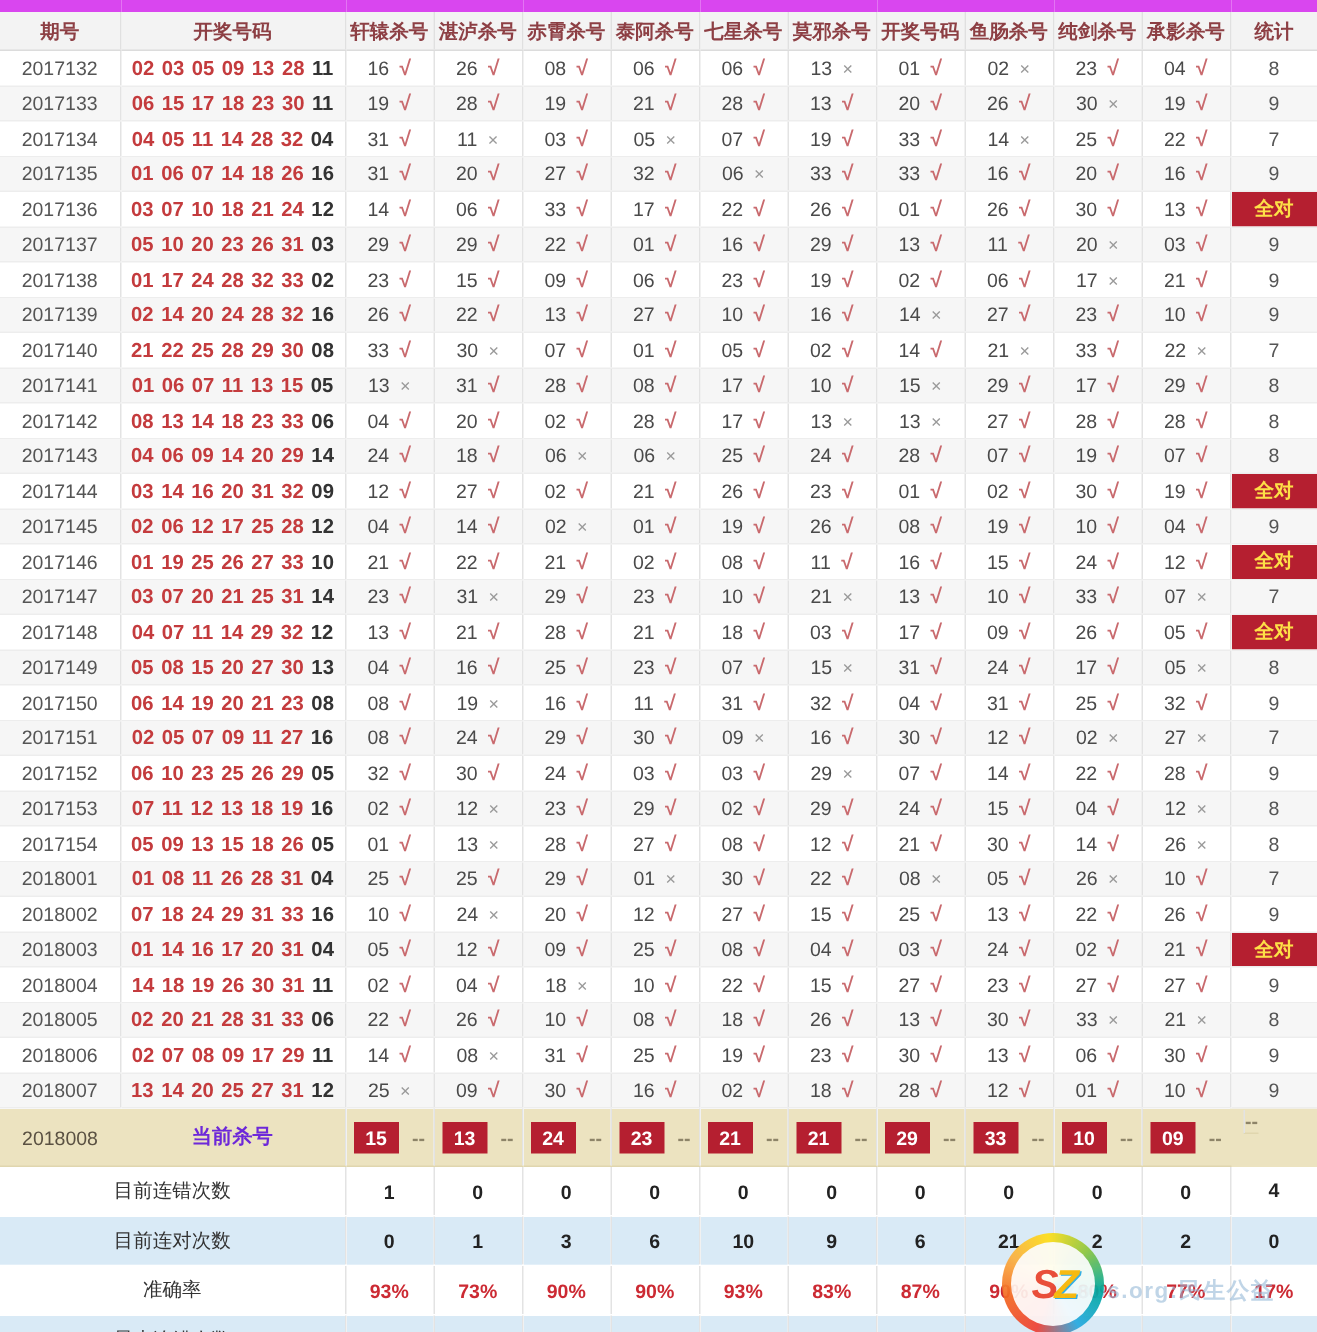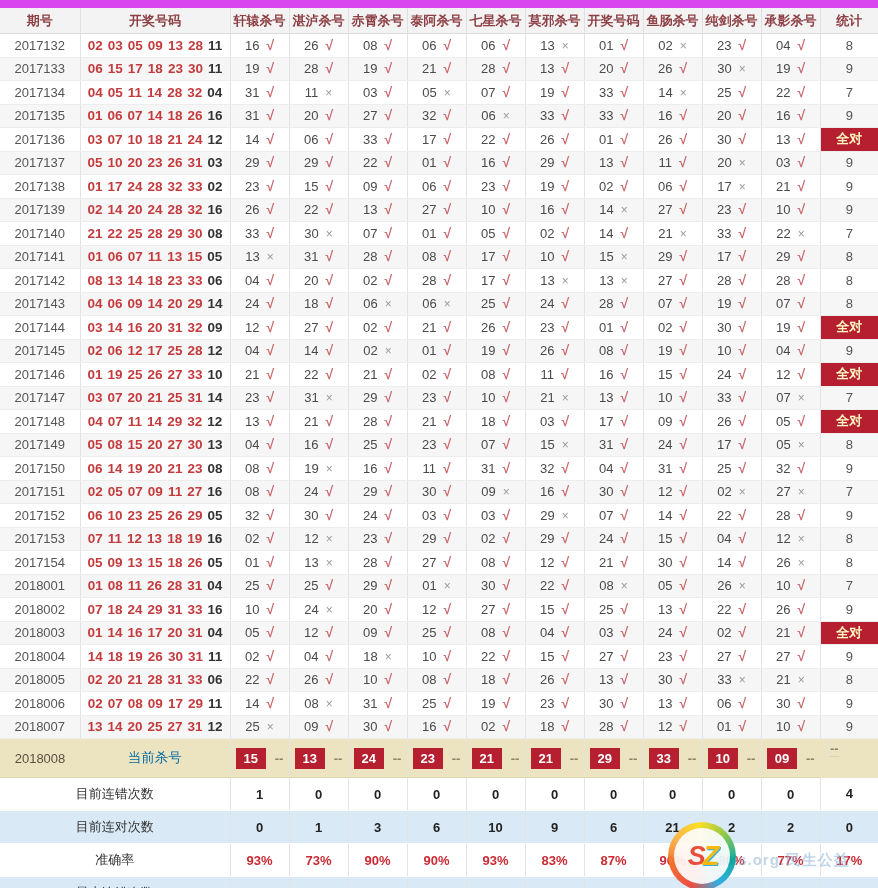--- a/index.html
+++ b/index.html
@@ -25,27 +25,27 @@
   td.vl{border-left:1px solid #e3e3e3;}
   .period{color:#484848;font-size:13px;}
   .wnums span{display:inline-block;margin:0 2.5px;font-weight:bold;font-size:13.5px;}
   .wnums .r{color:#c43b3d;}
   .wnums .b{color:#333;}
   .kn{color:#4a4a4a;font-size:13px;display:inline-block;}
   .mk{display:inline-block;margin-left:7px;font-size:14px;line-height:1;}
   .mk.ok{color:#c96a6e;font-weight:bold;}
   .mk.bad{color:#9a9a9a;font-size:12px;}
   td.stat{color:#555;font-size:13px;}
-  td.stat.fullhit{background:#b51f30;color:#fef9c3;font-weight:bold;font-size:13px;}
+  td.stat.fullhit{background:#b51f30;color:#fde047;font-weight:bold;font-size:13px;}
 
   
   tr.current{height:39px;background:#ece3c0;}
   tr.current td{border-bottom:1px solid #e0d6ae;font-size:13px;}
   tr.current .cper{color:#5a5142;}
-  tr.current .clabel{font-weight:normal;color:#0369a1;font-size:13.5px;margin-top:12px;}
+  tr.current .clabel{font-weight:bold;color:#6d28d9;font-size:13.5px;margin-top:12px;}
   .curbox{
     display:inline-block;width:30px;height:21px;line-height:21px;background:#b51f30;
     color:#fff;font-weight:bold;font-size:13px;vertical-align:middle;
   }
   .curdash{display:inline-block;margin-left:9px;color:#8d8468;font-weight:bold;vertical-align:middle;}
 
   
   tbody.summary tr{height:33px;}
   tbody.summary tr:nth-child(even){background:#d9eaf6;}
   tbody.summary td{font-size:13px;border-bottom:1px solid rgba(255,255,255,.6);}

